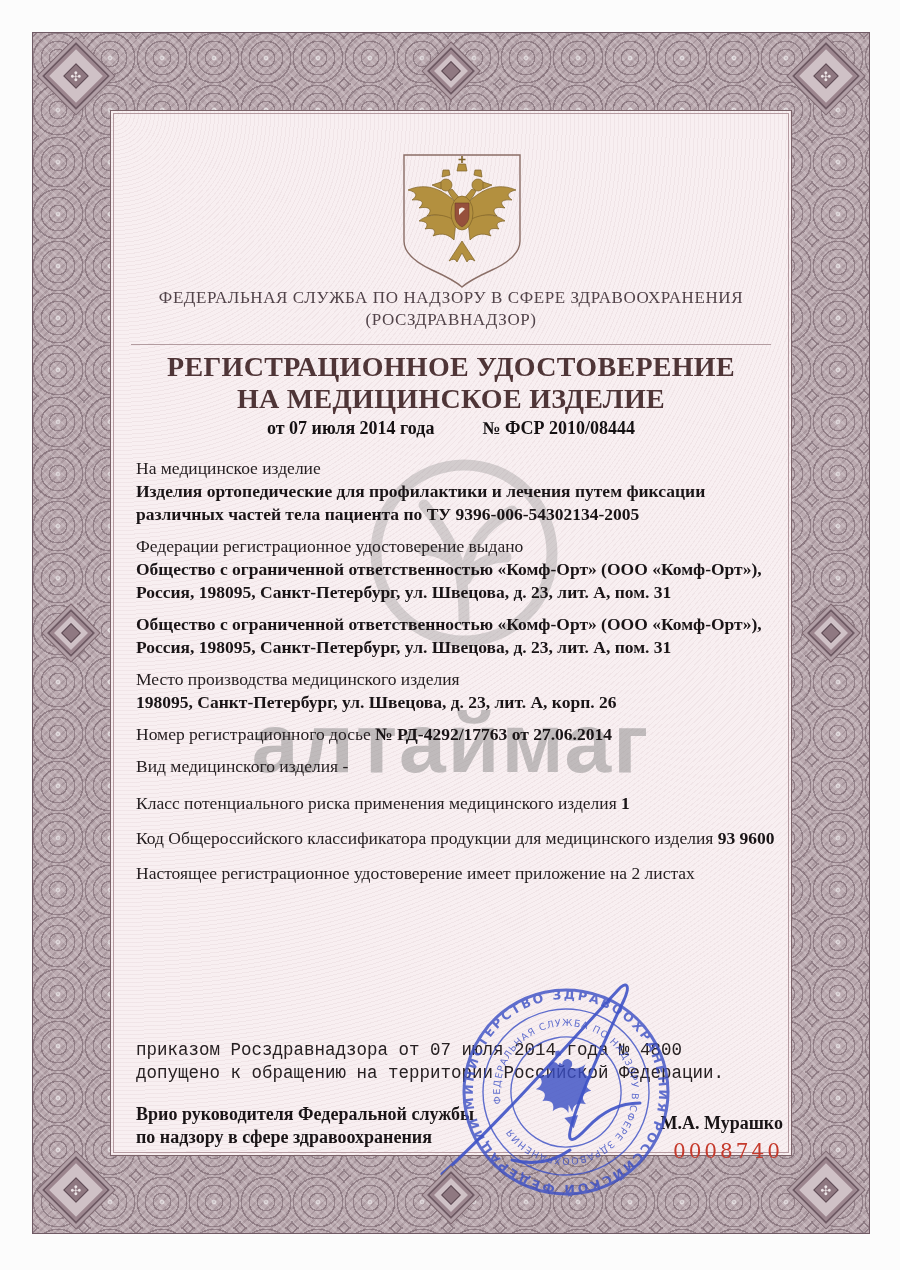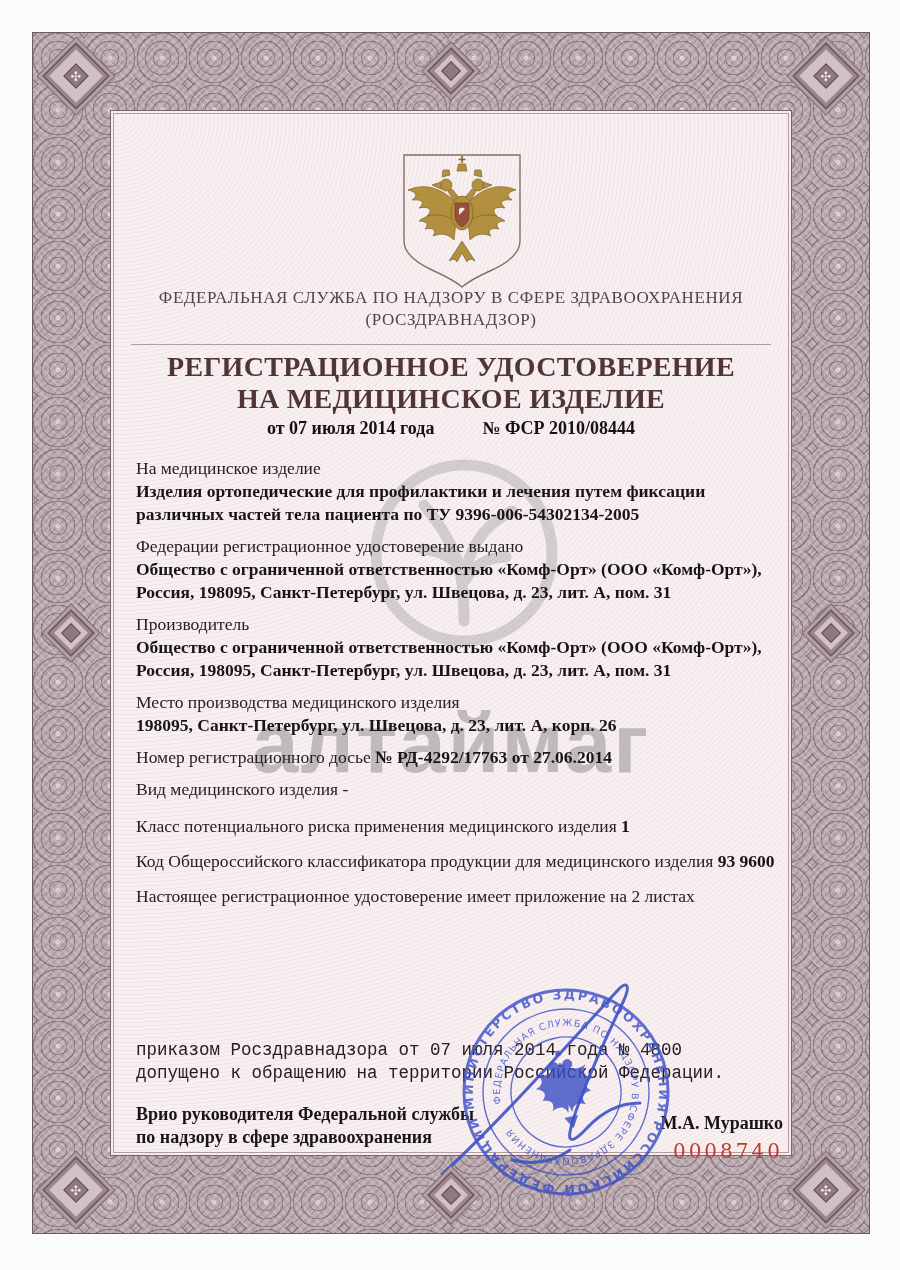--- a/index.html
+++ b/index.html
@@ -153,21 +153,20 @@
         <span class="line" style="display:block">На медицинское изделие</span>
         <b class="line" style="display:block">Изделия ортопедические для профилактики и лечения путем фиксации</b>
         <b class="line" style="display:block">различных частей тела пациента по ТУ 9396-006-54302134-2005</b>
       </p>
       <p>
         <span class="line" style="display:block">Федерации регистрационное удостоверение выдано</span>
         <b class="line" style="display:block">Общество с ограниченной ответственностью «Комф-Орт» (ООО «Комф-Орт»),</b>
         <b class="line" style="display:block">Россия, 198095, Санкт-Петербург, ул. Швецова, д. 23, лит. А, пом. 31</b>
       </p>
       <p>
-        <span class="line" style="display:block">Производитель</span>
         <b class="line" style="display:block">Общество с ограниченной ответственностью «Комф-Орт» (ООО «Комф-Орт»),</b>
         <b class="line" style="display:block">Россия, 198095, Санкт-Петербург, ул. Швецова, д. 23, лит. А, пом. 31</b>
       </p>
       <p>
         <span class="line" style="display:block">Место производства медицинского изделия</span>
         <b class="line" style="display:block">198095, Санкт-Петербург, ул. Швецова, д. 23, лит. А, корп. 26</b>
       </p>
       <p class="line">
         <span>Номер регистрационного досье </span><b>№ РД-4292/17763 от 27.06.2014</b>
       </p>

